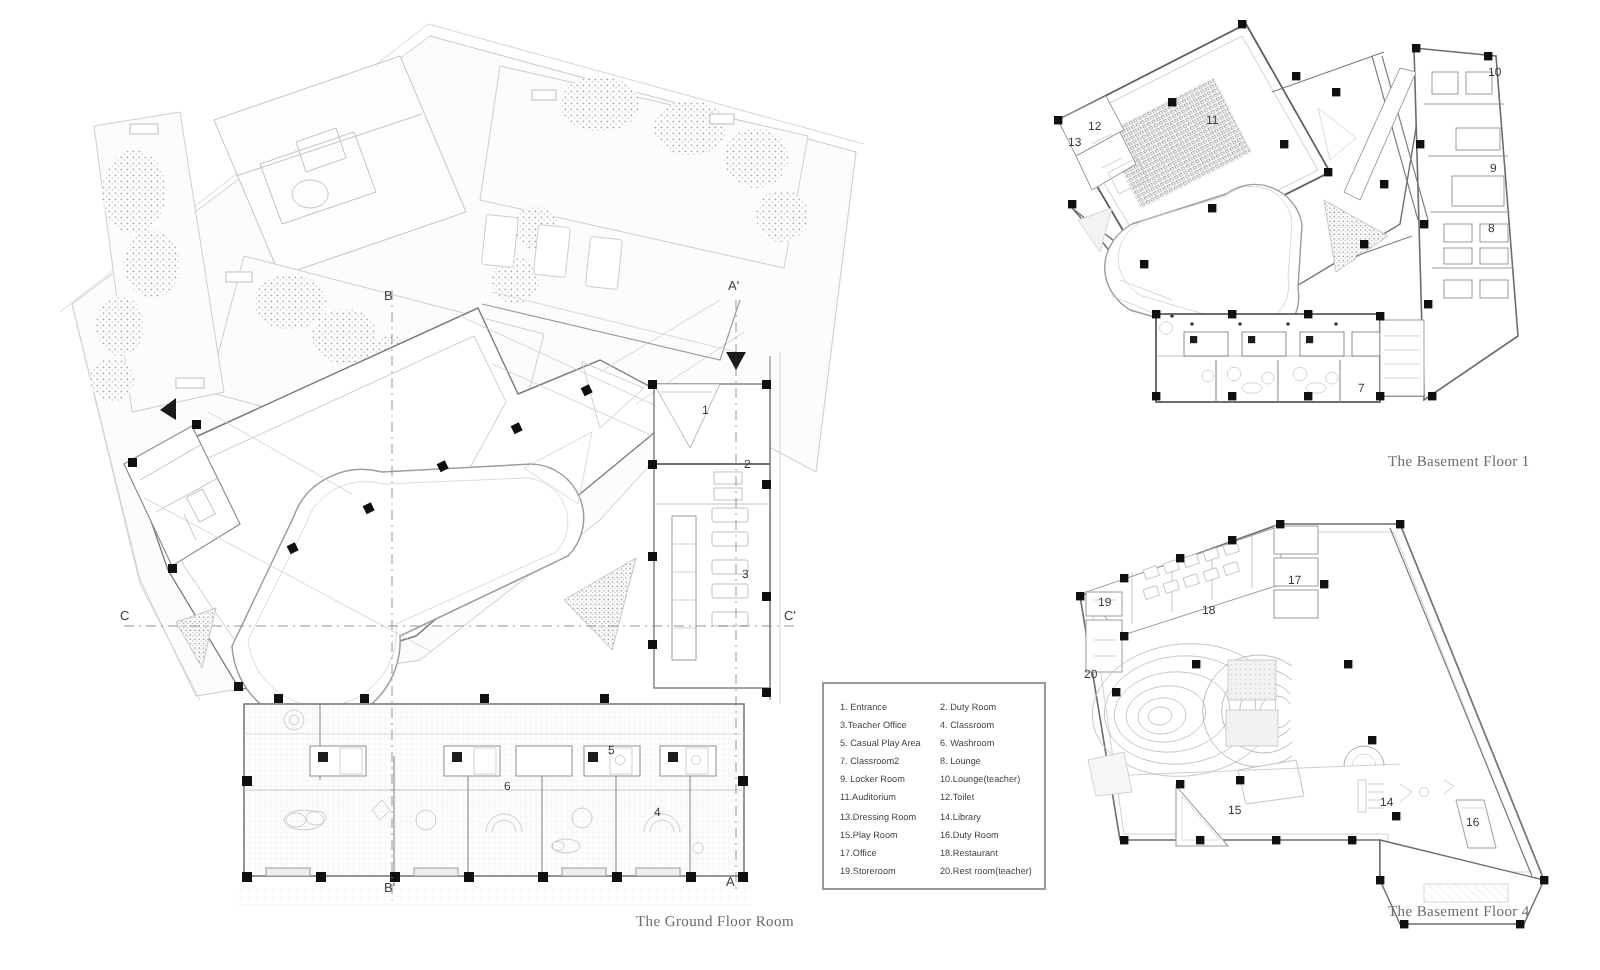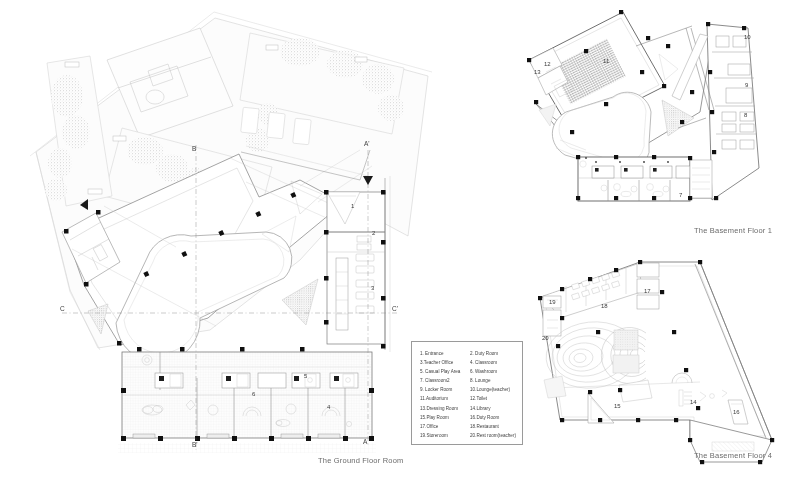--- a/index.html
+++ b/index.html
@@ -26,21 +26,21 @@
   .svg-layer {
     position: absolute;
     top: 0; left: 0;
     width: 800px;
     height: 485px;
     pointer-events: none;
   }
 
   .caption {
     position: absolute;
-    font-family: Liberation Sans, sans-serif;
+    font-family: Liberation Serif, serif;
     font-size: 7.5px;
     color: #6b6b6b;
     letter-spacing: 0.2px;
     white-space: nowrap;
   }
 
   .room-num {
     position: absolute;
     font-family: "Liberation Sans", sans-serif;
     font-size: 6px;

